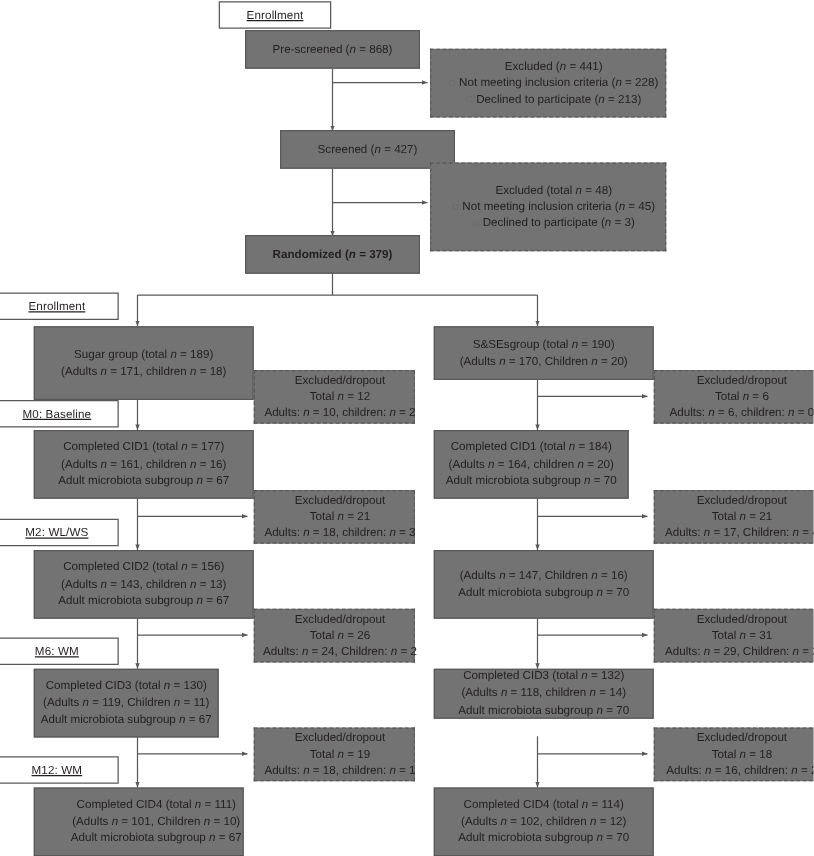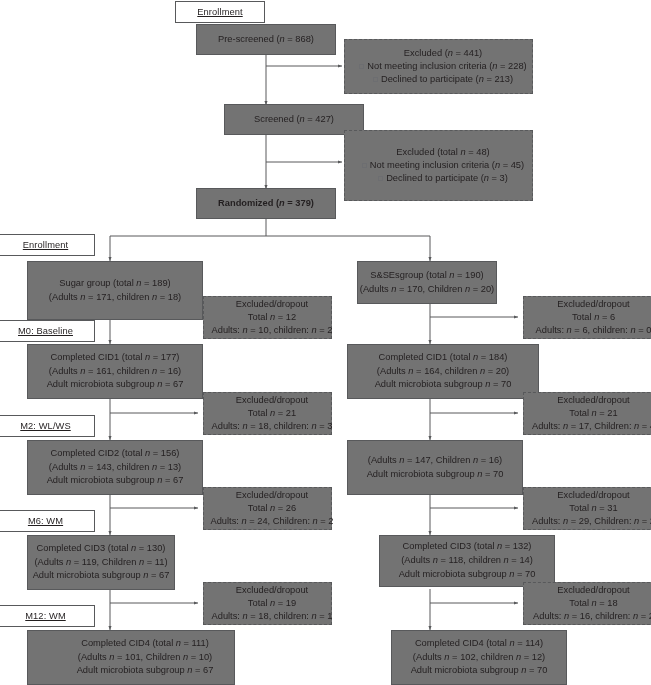--- a/index.html
+++ b/index.html
@@ -197,21 +197,21 @@
     <div class="row">(Adults <em class="it">n</em> = 143, children <em class="it">n</em> = 13)</div>
     <div class="row">Adult microbiota subgroup <em class="it">n</em> = 67</div>
   </div>
 
   <div class="box" style="left:27px; top:535px; width:148px; height:55px;">
     <div class="row">Completed CID3 (total <em class="it">n</em> = 130)</div>
     <div class="row">(Adults <em class="it">n</em> = 119, Children <em class="it">n</em> = 11)</div>
     <div class="row">Adult microbiota subgroup <em class="it">n</em> = 67</div>
   </div>
 
-  <div class="box" style="left:27px; top:630px; width:208px; height:55px;padding-left:28px;">
+  <div class="box" style="left:27px; top:630px; width:168px; height:55px;padding-left:28px;">
     <div class="row">Completed CID4 (total <em class="it">n</em> = 111)</div>
     <div class="row">(Adults <em class="it">n</em> = 101, Children <em class="it">n</em> = 10)</div>
     <div class="row">Adult microbiota subgroup <em class="it">n</em> = 67</div>
   </div>
 
   <div class="box dashed" style="left:203px; top:296px; width:129px; height:43px;">
     <div class="left-al">Excluded/dropout</div>
     <div class="left-al">Total <em class="it">n</em> = 12</div>
     <div class="left-al">Adults: <em class="it">n</em> = 10, children: <em class="it">n</em> = 2</div>
   </div>
@@ -227,43 +227,43 @@
     <div class="left-al">Total <em class="it">n</em> = 26</div>
     <div class="left-al">Adults: <em class="it">n</em> = 24, Children: <em class="it">n</em> = 2</div>
   </div>
 
   <div class="box dashed" style="left:203px; top:582px; width:129px; height:43px;">
     <div class="left-al">Excluded/dropout</div>
     <div class="left-al">Total <em class="it">n</em> = 19</div>
     <div class="left-al">Adults: <em class="it">n</em> = 18, children: <em class="it">n</em> = 1</div>
   </div>
 
-  <div class="box" style="left:357px; top:261px; width:140px; height:43px;">
+  <div class="box" style="left:347px; top:261px; width:176px; height:43px;">
     <div class="row">S&amp;SEsgroup (total <em class="it">n</em> = 190)</div>
     <div class="row">(Adults <em class="it">n</em> = 170, Children <em class="it">n</em> = 20)</div>
   </div>
 
-  <div class="box" style="left:347px; top:344px; width:192px; height:55px;">
+  <div class="box" style="left:347px; top:344px; width:156px; height:55px;">
     <div class="row">Completed CID1 (total <em class="it">n</em> = 184)</div>
     <div class="row">(Adults <em class="it">n</em> = 164, children <em class="it">n</em> = 20)</div>
     <div class="row">Adult microbiota subgroup <em class="it">n</em> = 70</div>
   </div>
 
   <div class="box" style="left:347px; top:440px; width:176px; height:55px;">
     <div class="row">(Adults <em class="it">n</em> = 147, Children <em class="it">n</em> = 16)</div>
     <div class="row">Adult microbiota subgroup <em class="it">n</em> = 70</div>
   </div>
 
-  <div class="box" style="left:347px; top:535px; width:176px; height:52px;margin-left:32px;">
+  <div class="box" style="left:347px; top:535px; width:176px; height:40px;">
     <div class="row">Completed CID3 (total <em class="it">n</em> = 132)</div>
     <div class="row">(Adults <em class="it">n</em> = 118, children <em class="it">n</em> = 14)</div>
     <div class="row">Adult microbiota subgroup <em class="it">n</em> = 70</div>
   </div>
 
-  <div class="box" style="left:347px; top:630px; width:176px; height:55px;margin-left:44px;">
+  <div class="box" style="left:347px; top:630px; width:176px; height:55px;">
     <div class="row">Completed CID4 (total <em class="it">n</em> = 114)</div>
     <div class="row">(Adults <em class="it">n</em> = 102, children <em class="it">n</em> = 12)</div>
     <div class="row">Adult microbiota subgroup <em class="it">n</em> = 70</div>
   </div>
 
   <div class="box dashed" style="left:523px; top:296px; width:132px; height:43px;">
     <div class="left-al">Excluded/dropout</div>
     <div class="left-al">Total <em class="it">n</em> = 6</div>
     <div class="left-al">Adults: <em class="it">n</em> = 6, children: <em class="it">n</em> = 0</div>
   </div>

